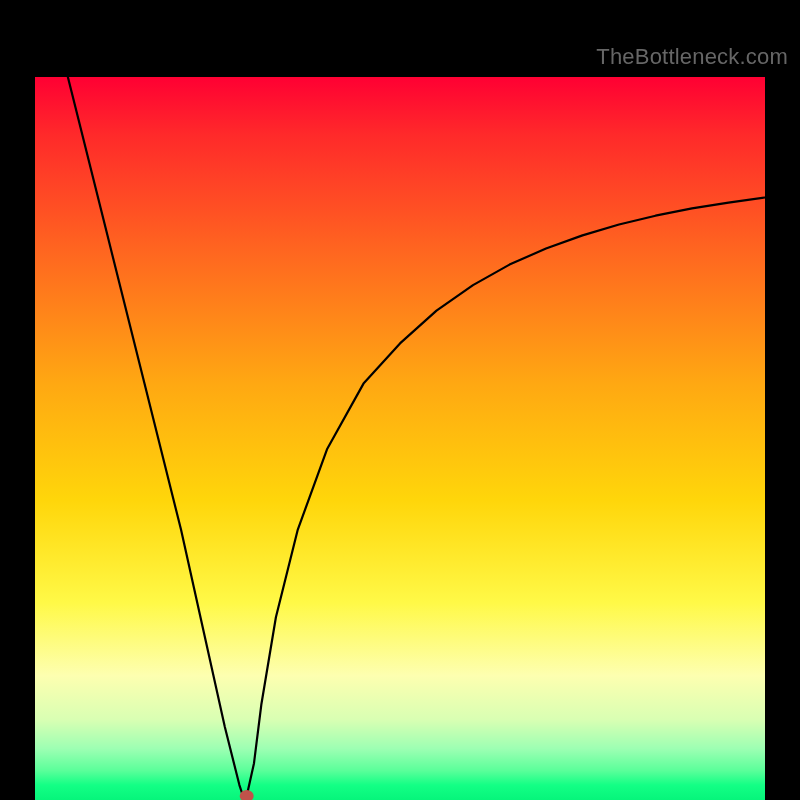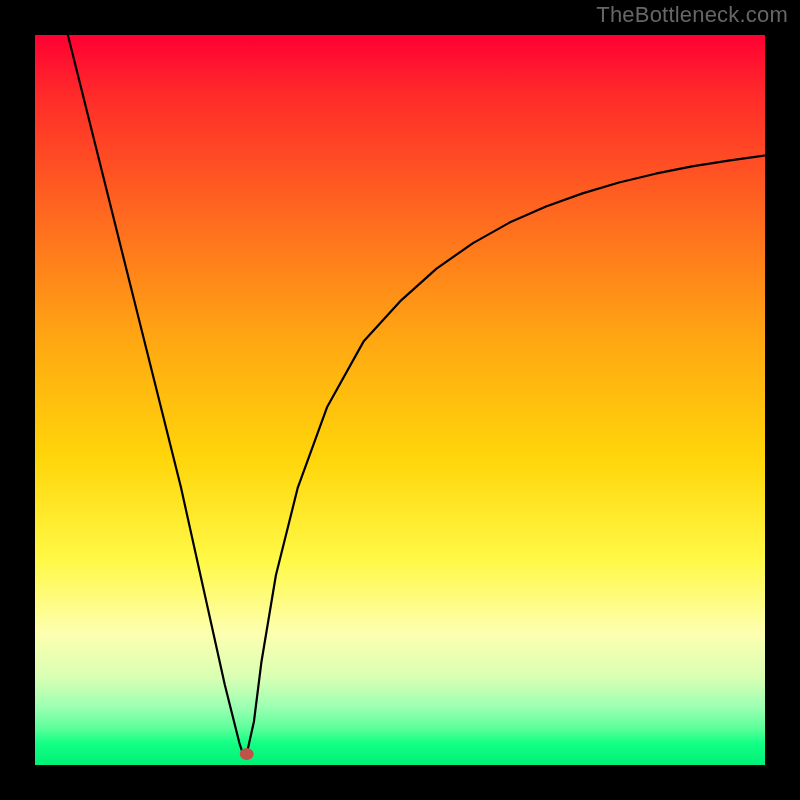--- a/index.html
+++ b/index.html
@@ -8,20 +8,21 @@
     width: 800px;
     height: 800px;
     background: #000;
     font-family: Arial, Helvetica, sans-serif;
   }
   .outer {
     position: relative;
     width: 800px;
     height: 572px;
     background: #000;
+    margin-top: 42px;
   }
   .watermark {
     position: absolute;
     top: 2px;
     right: 12px;
     color: #666;
     font-size: 22px;
     letter-spacing: 0.2px;
     z-index: 5;
   }

